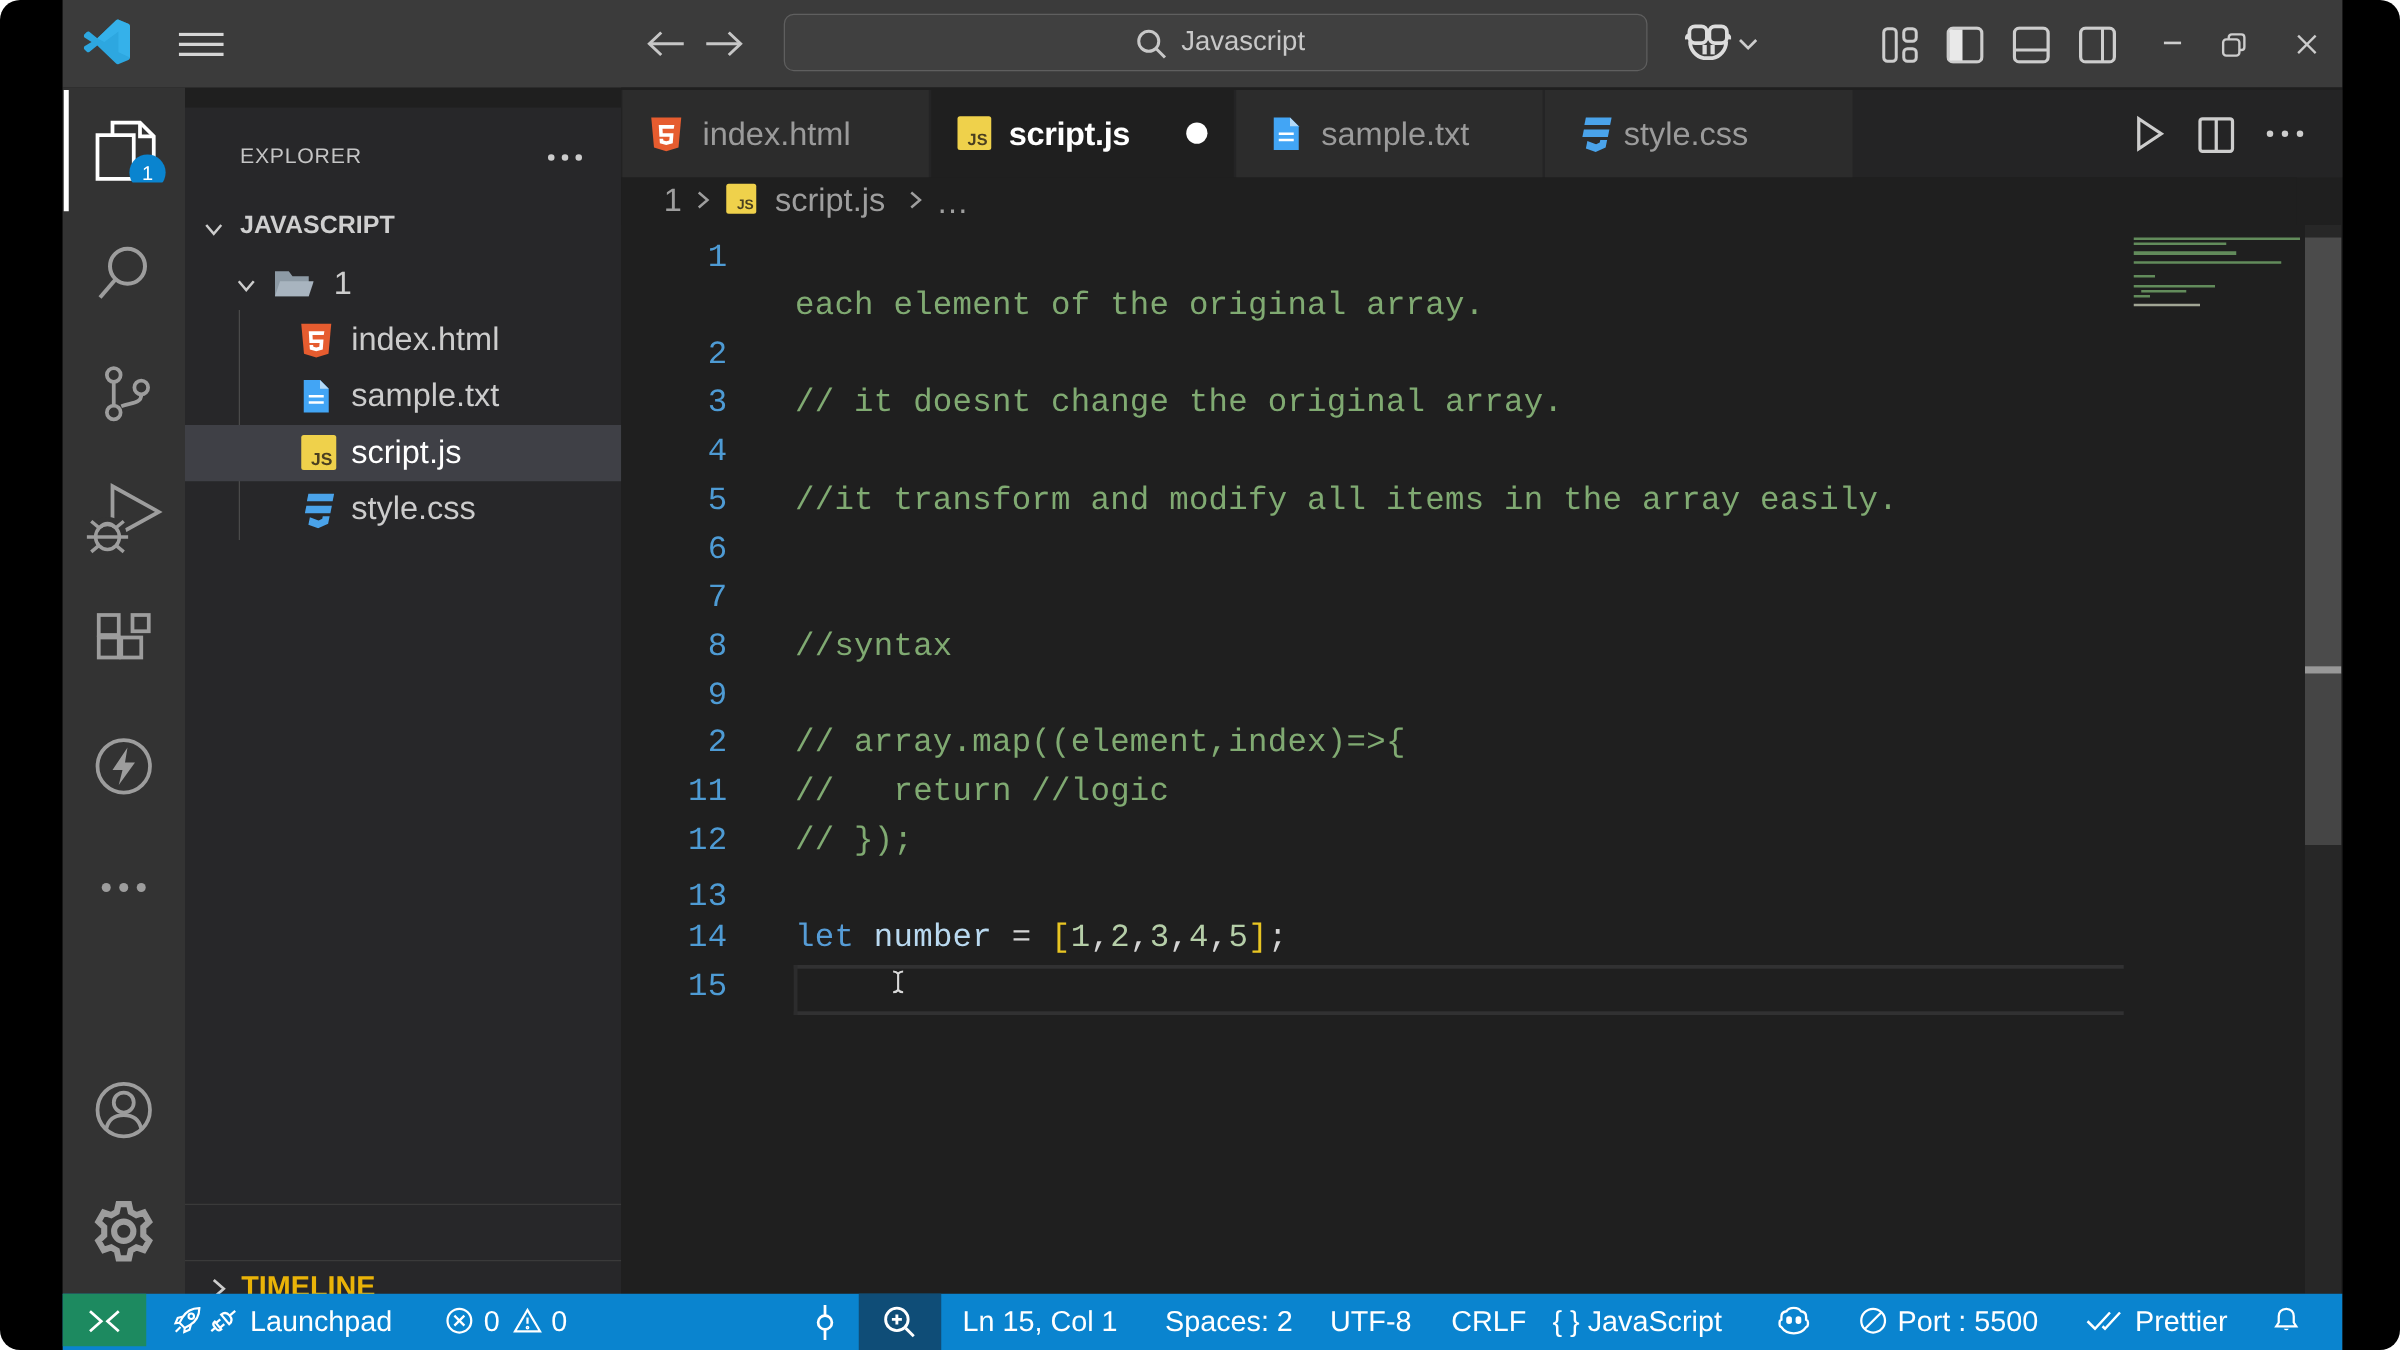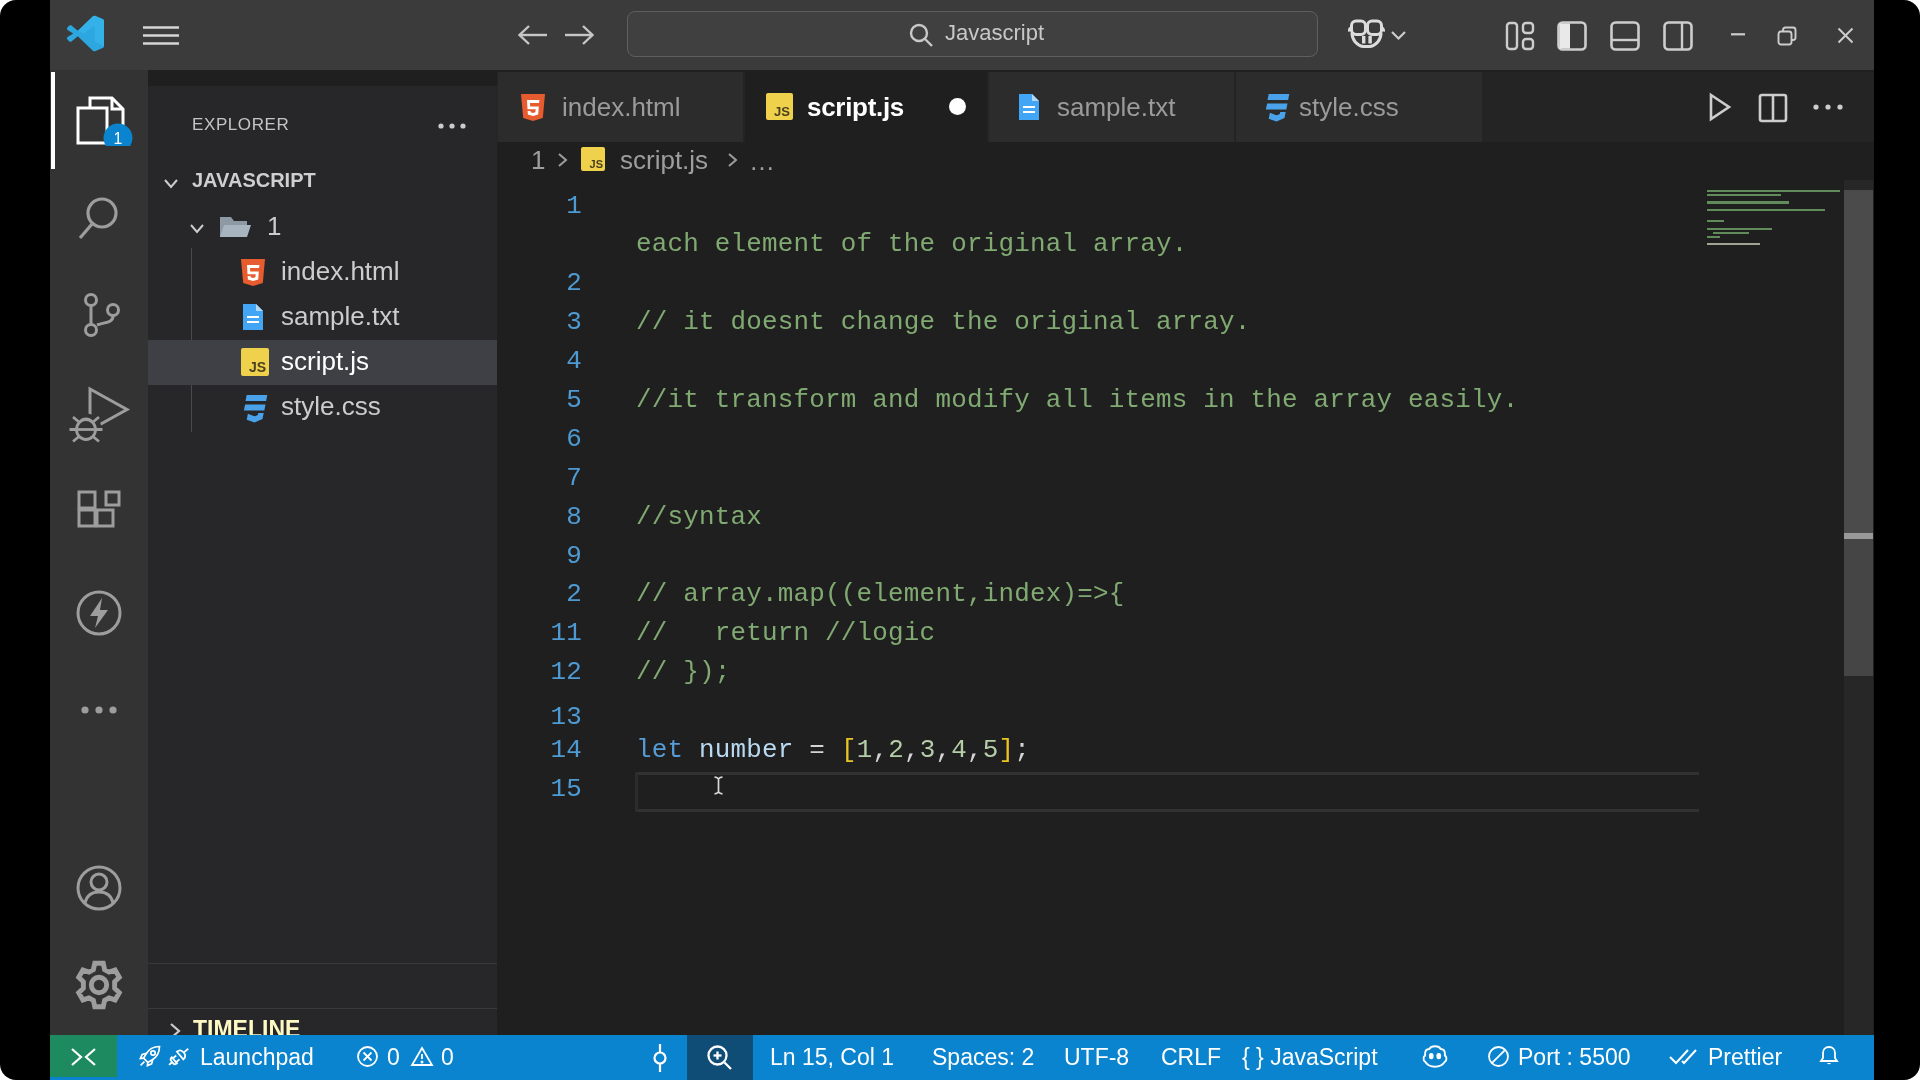--- a/index.html
+++ b/index.html
@@ -247,21 +247,21 @@
         <path fill="#4aa3ea" d="M22.2 20 L21 26 L13 29.6 L5.2 26.8 L6.4 20.8 L12.2 22.9 L13.4 23.3 L16.3 21.9 L16.7 20 Z"></path>
       </svg>
       <div class="abs fname" style="left:133px;top:6px;">style.css</div>
     </div>
     <div class="abs" style="left:0px;top:877px;width:349px;height:1px;background:#3a3a3a;"></div>
     <div class="abs" style="left:0px;top:922px;width:349px;height:1px;background:#3a3a3a;"></div>
     <div class="srow" style="top:923px;">
       <svg class="abs" style="left:18px;top:12px" width="18" height="20" viewBox="0 0 18 20">
             <polyline points="5,3 13,10 5,17" stroke="#cccccc" stroke-width="2.2" fill="none"></polyline>
           </svg>
-      <div class="abs" style="left:45px;top:7px;font-size:23px;font-weight:bold;color:#fef9c3;">TIMELINE</div>
+      <div class="abs" style="left:45px;top:7px;font-size:23px;font-weight:bold;color:#eab308;">TIMELINE</div>
     </div>
   </div>
 
   <div id="editor">
     <div id="tabbar">
       <div class="tab" style="left:1px;width:245px;">
         <svg class="abs" style="left:22px;top:21px" width="26" height="29" viewBox="0 0 26 29">
           <path d="M1 1 L25 1 L22.8 25 L13 28 L3.2 25 Z" fill="#e65c2f"></path>
           <path d="M7 7 L19.5 7 L19 10 L10 10 L10.2 13.5 L18.8 13.5 L18.2 21.5 L13 23 L7.9 21.5 L7.6 18 L10.5 18 L10.7 19.3 L13 20 L15.4 19.3 L15.7 16.3 L7.5 16.3 Z" fill="#ffffff"></path>
         </svg>

